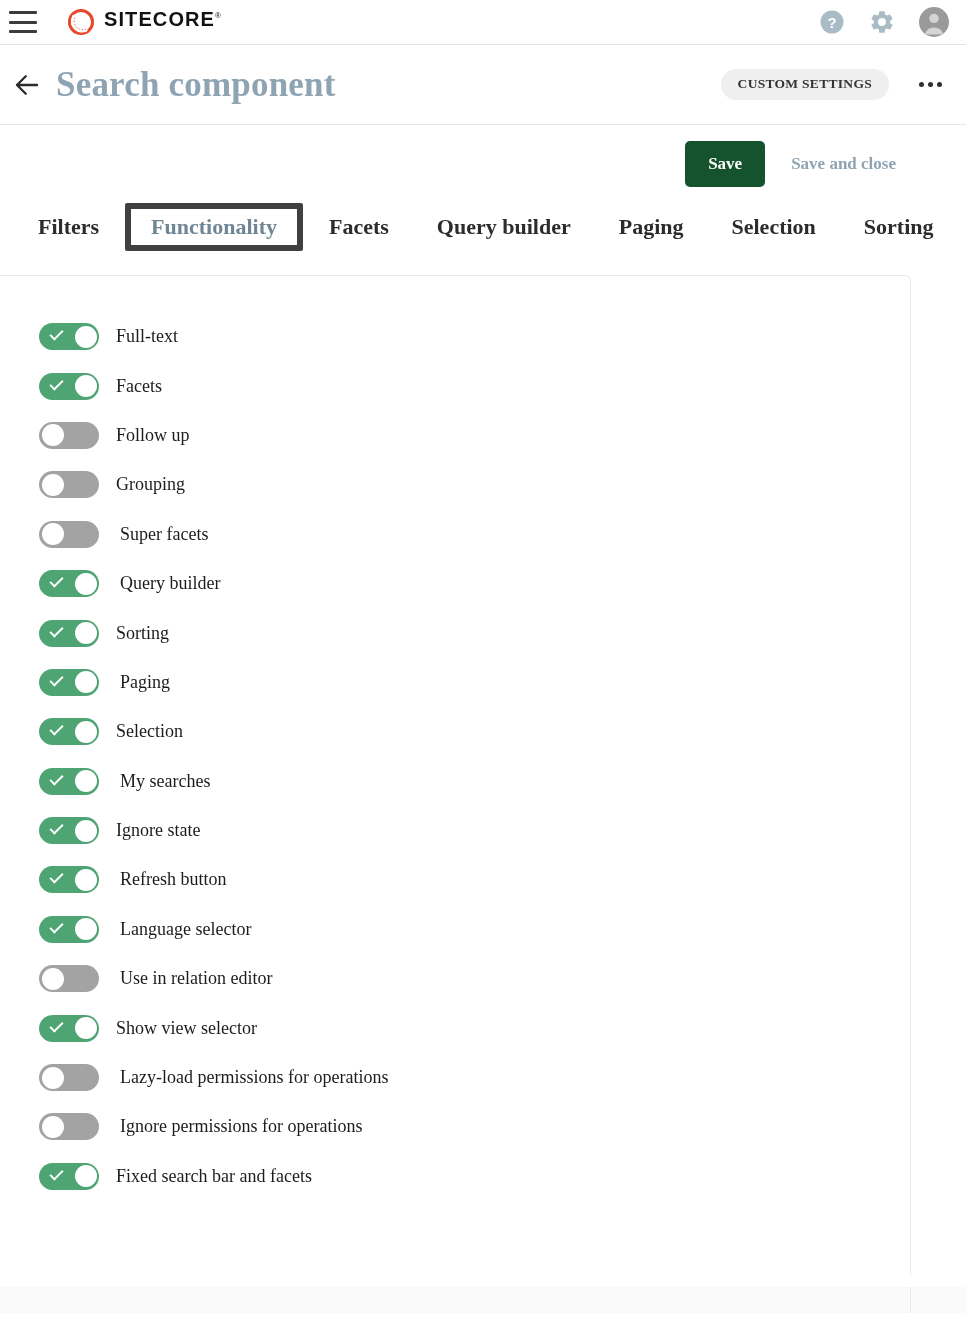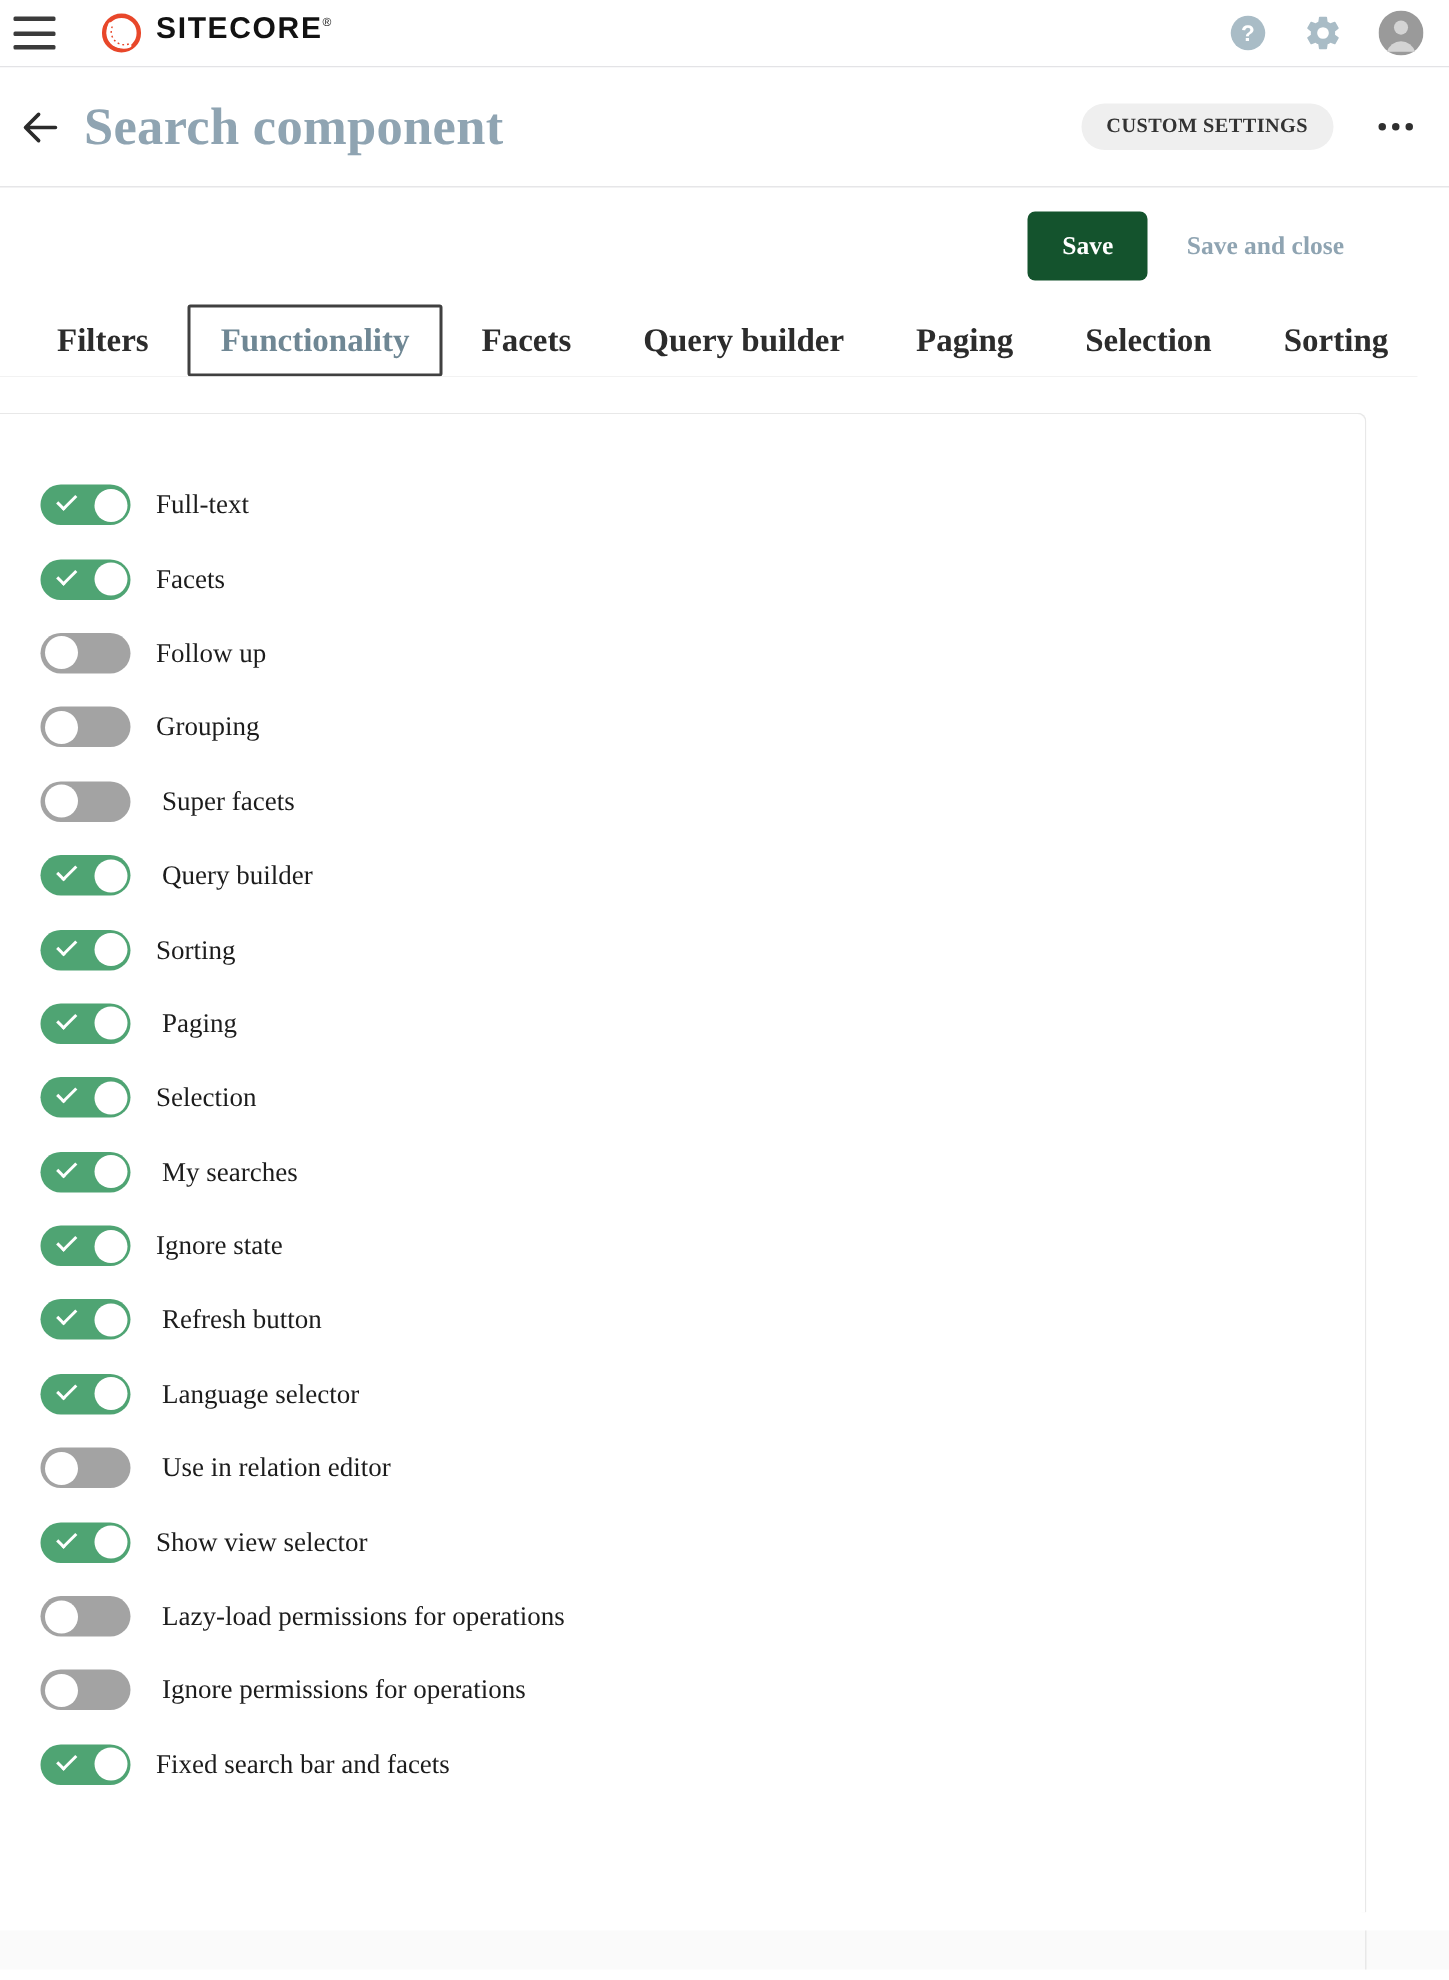--- a/index.html
+++ b/index.html
@@ -133,21 +133,21 @@
     font-weight: bold;
     color: #2c2c2c;
     cursor: pointer;
     white-space: nowrap;
     border: 2px solid transparent;
     border-radius: 2px;
     margin: 0 2px;
   }
   .tab.active {
     color: #6f8794;
-    border: 2px solid #404040;
+    border: 6px solid #404040;
     background: #ffffff;
   }
   .tab-scrollbar {
     position: absolute;
     left: 0; top: 48px;
     width: 945px;
     height: 7px;
     background: #c9c9c9;
   }
 
@@ -169,20 +169,21 @@
     border-bottom: none;
     border-top-right-radius: 6px;
     padding: 36px 0 0 0;
     overflow: hidden;
   }
   .toggle-list { display: flex; flex-direction: column; }
   .toggle-row {
     display: flex; align-items: center;
     height: 49.4px;
     padding-left: 28px;
+    margin-left: 12px;
   }
   .switch {
     position: relative;
     flex: 0 0 auto;
     width: 60px; height: 27px;
     border-radius: 14px;
     background: #a3a3a3;
     cursor: pointer;
   }
   .switch.on { background: #4fa473; }

